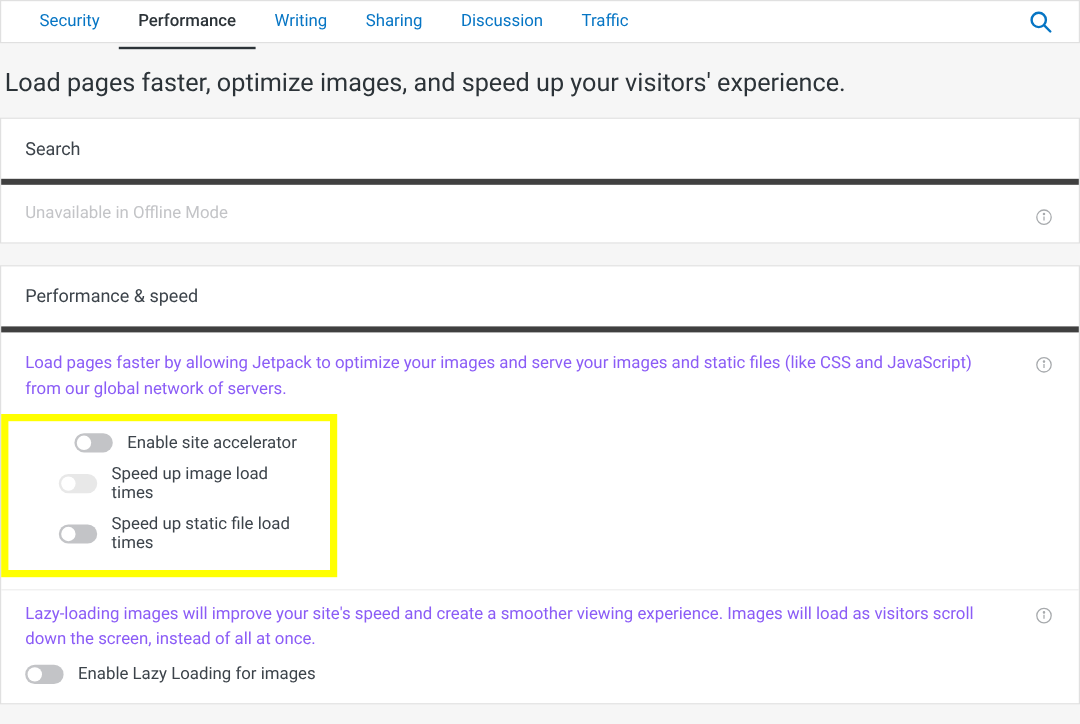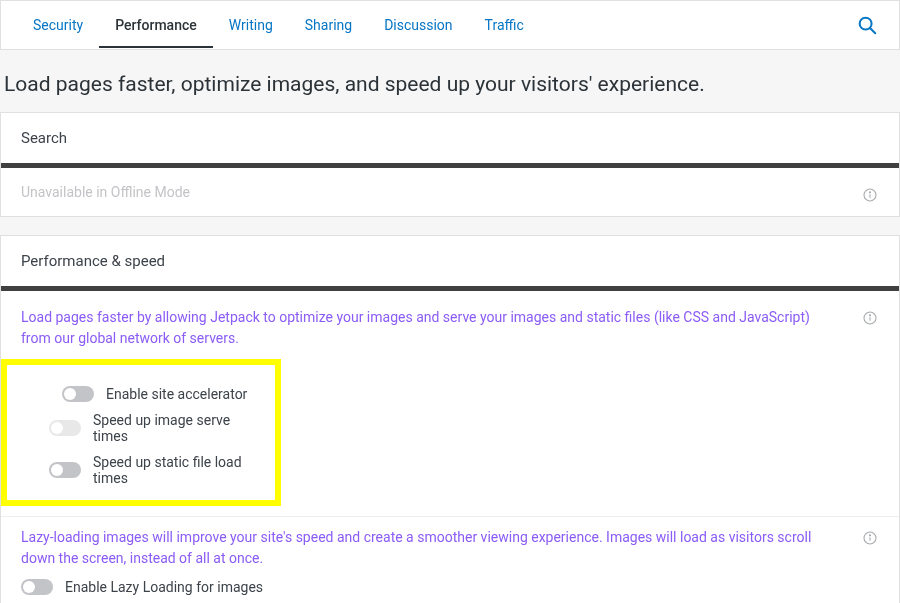--- a/index.html
+++ b/index.html
@@ -9,21 +9,21 @@
     color: #3c434a;
     font-size: 14px;
     width: 900px;
   }
   .tab-bar {
     background: #fff;
     border: 1px solid #e0e0e0;
     display: flex;
     align-items: center;
     padding: 0 16px;
-    height: 50px;
+    height: 36px;
     position: relative;
   }
   .tab {
     padding: 14px 16px;
     font-size: 14px;
     color: #0675c4;
     cursor: pointer;
     position: relative;
   }
   .tab.active {
@@ -132,21 +132,21 @@
     color: #3c434a;
     font-size: 14px;
   }
   .highlight-box {
     border: 6px solid #ffff00;
     padding: 10px 14px 14px;
     margin-left: -20px;
     margin-top: 10px;
     width: 280px;
   }
-  .highlight-box .toggle-row:first-child { margin-top: 11px; padding-left: 41px; }
+  .highlight-box .toggle-row:first-child { margin-top: 0; padding-left: 41px; }
   svg { display: block; }
 </style>
 </head>
 <body>
 
 <div class="tab-bar">
   <div class="tab">Security</div>
   <div class="tab active">Performance</div>
   <div class="tab">Writing</div>
   <div class="tab">Sharing</div>
@@ -188,21 +188,21 @@
       </svg>
     </div>
 
     <div class="highlight-box">
       <div class="toggle-row">
         <div class="toggle"></div>
         <span class="toggle-label">Enable site accelerator</span>
       </div>
       <div class="toggle-row nested">
         <div class="toggle disabled"></div>
-        <span class="toggle-label">Speed up image serve times</span>
+        <span class="toggle-label">Speed up image load times</span>
       </div>
       <div class="toggle-row nested">
         <div class="toggle"></div>
         <span class="toggle-label">Speed up static file load times</span>
       </div>
     </div>
 
     <div class="divider"></div>
 
     <div style="position:relative;">

